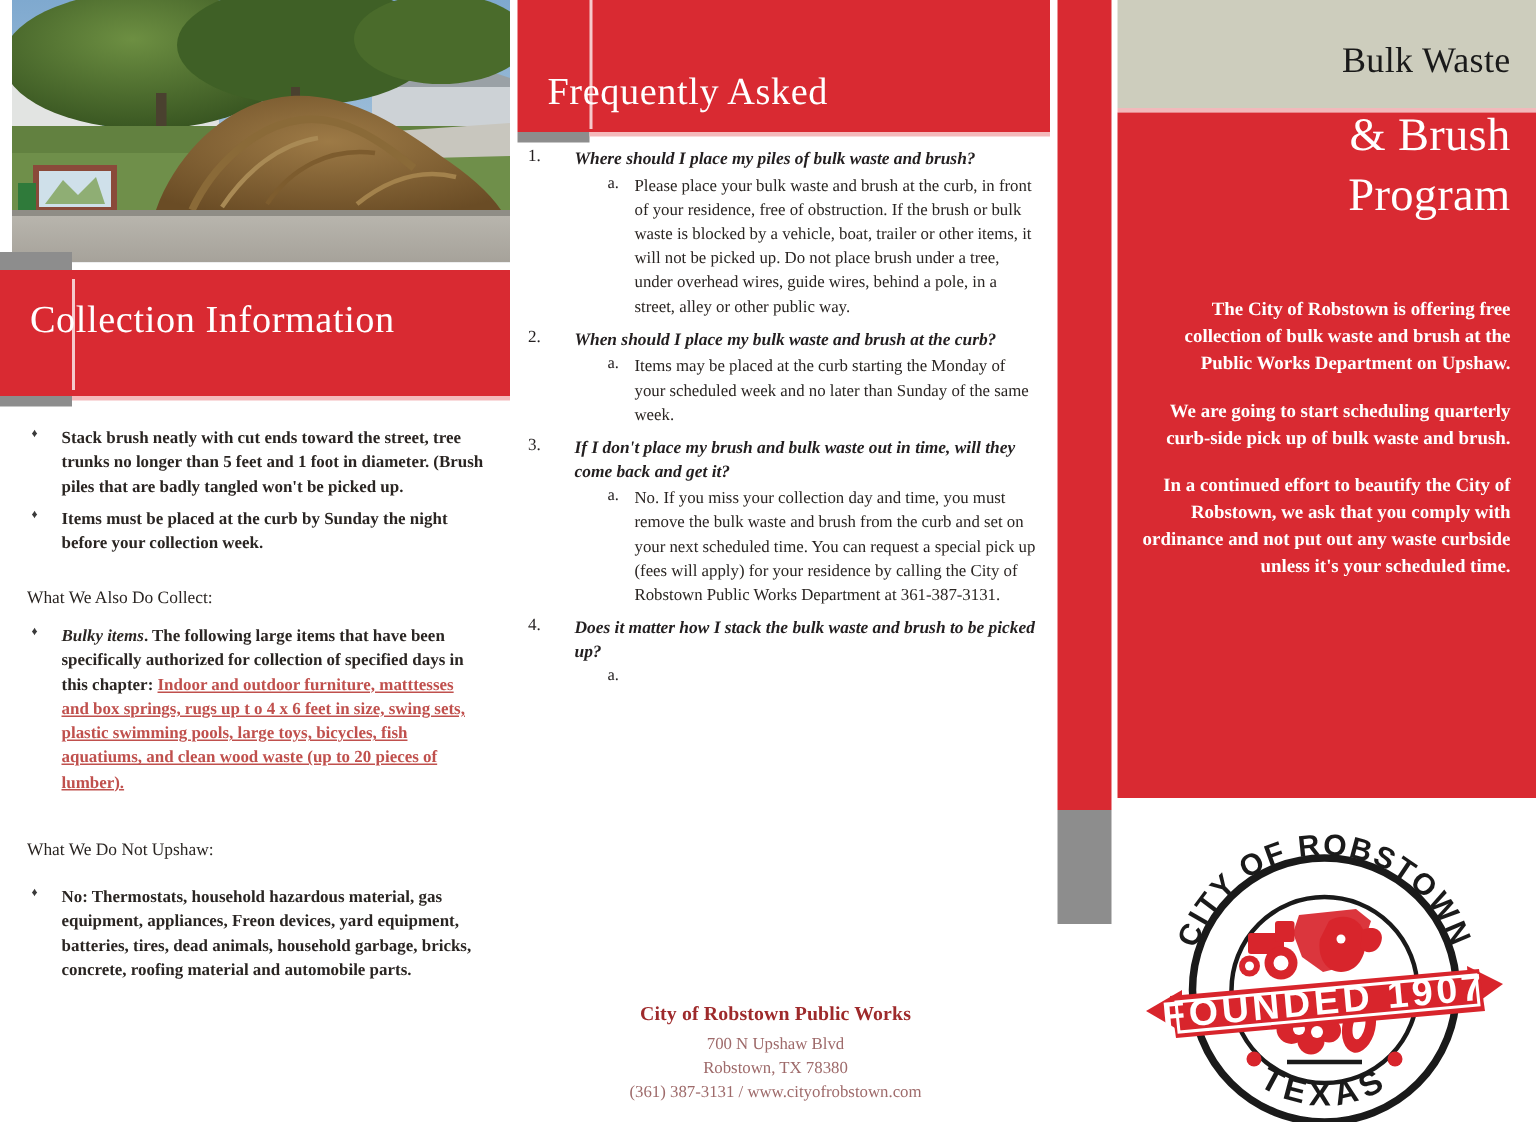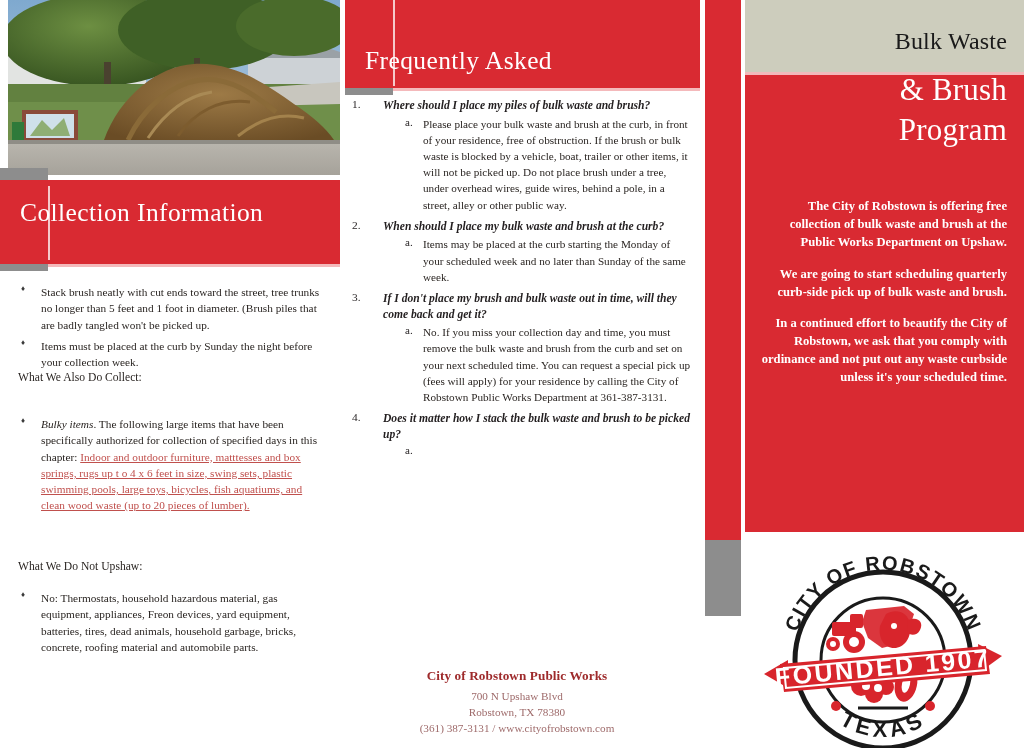--- a/index.html
+++ b/index.html
@@ -80,20 +80,21 @@
   ul.bul {
     list-style: none;
     margin: 0;
     padding: 0;
     position: absolute;
   }
   ul.bul > li {
     position: relative;
     padding-left: 29px;
     margin-bottom: 5px;
+    font-weight: bold;
   }
   ul.bul > li:before {
     content: "\2666";
     position: absolute;
     left: 9px;
     top: -1px;
     font-size: 8px;
     color: #3a3a3a;
   }
   .u-red {
@@ -291,21 +292,21 @@
     <div class="head-vline" style="left:48px;top:186px;height:74px;"></div>
     <div class="head-gray" style="left:0;top:264px;width:48px;height:7px;"></div>
     <div class="head-rule" style="left:48px;top:264px;width:292px;height:3px;"></div>
     <div class="head-title" style="left:20px;top:198px;width:310px;font-size:25.5px;">Collection Information</div>
 
     <ul class="bul body-txt" style="left:12px;top:284px;width:316px;">
       <li>Stack brush neatly with cut ends toward the street, tree trunks no longer than 5 feet and 1 foot in diameter. (Brush piles that are badly tangled won't be picked up.</li>
       <li>Items must be placed at the curb by Sunday the night before your collection week.</li>
     </ul>
 
-    <div class="sec-head" style="left:18px;top:371px;width:310px;">What We Also Do Collect:</div>
+    <div class="sec-head" style="left:18px;top:392px;width:310px;">What We Also Do Collect:</div>
 
     <ul class="bul body-txt" style="left:12px;top:416px;width:306px;">
       <li><span class="it">Bulky items</span><span>. The following large items that have been specifically authorized for collection of specified days in this chapter: </span><span class="u-red">Indoor and outdoor furniture, matttesses and box springs, rugs up t o 4 x 6 feet in size, swing sets, plastic swimming pools, large toys, bicycles, fish aquatiums, and clean wood waste (up to 20 pieces of lumber).</span></li>
     </ul>
 
     <div class="sec-head" style="left:18px;top:560px;width:310px;">What We Do Not Upshaw:</div>
 
     <ul class="bul body-txt" style="left:12px;top:590px;width:306px;">
       <li>No: Thermostats, household hazardous material, gas equipment, appliances, Freon devices, yard equipment, batteries, tires, dead animals, household garbage, bricks, concrete, roofing material and automobile parts.</li>
     </ul>

